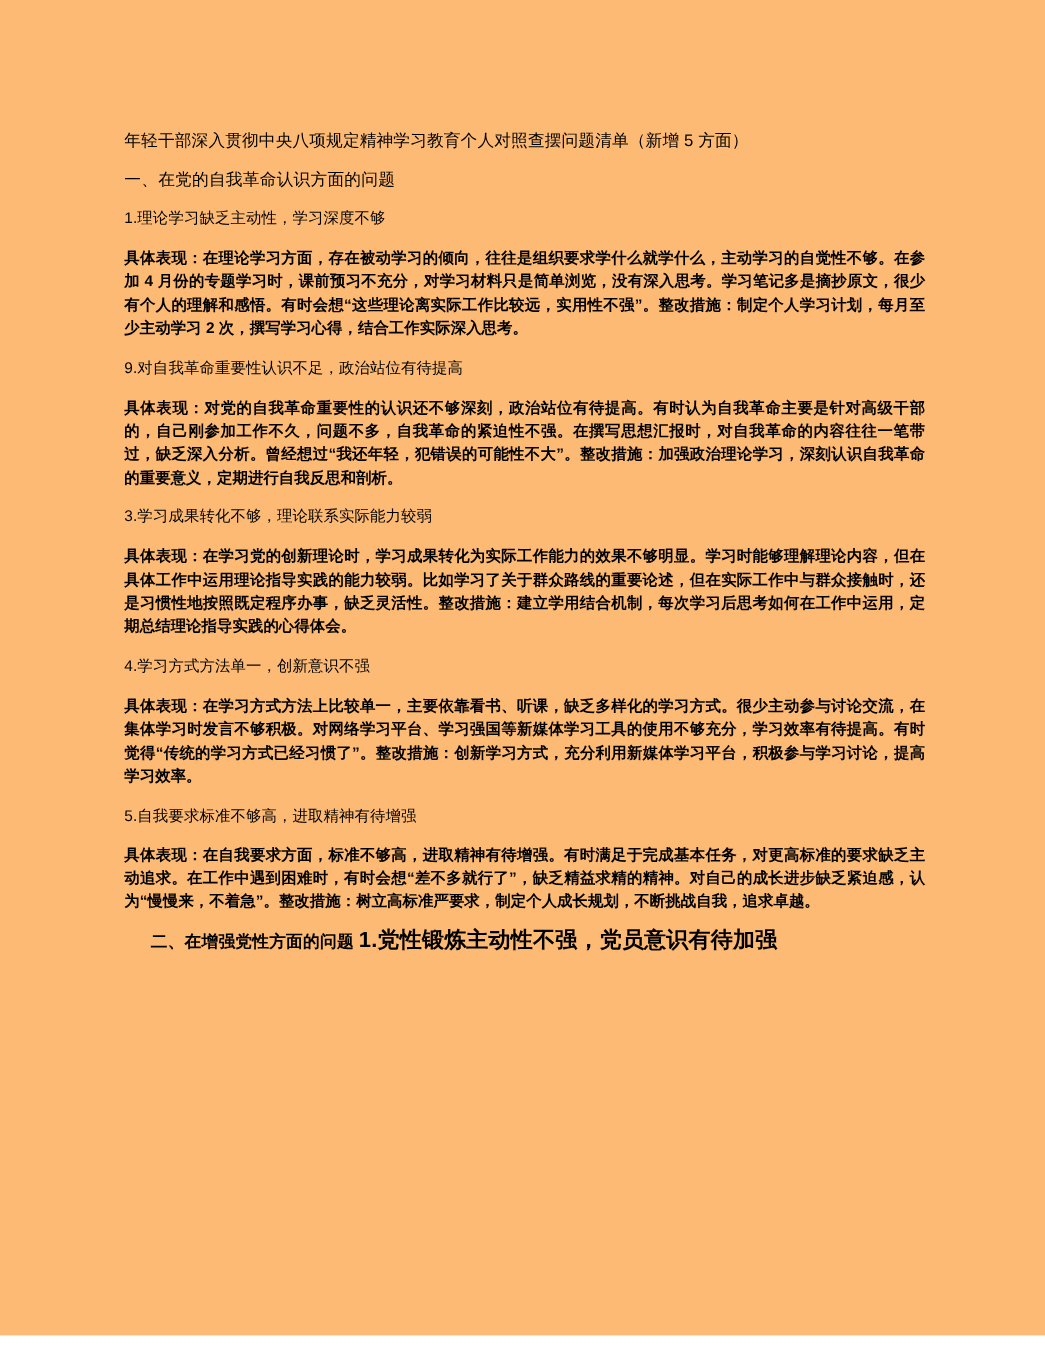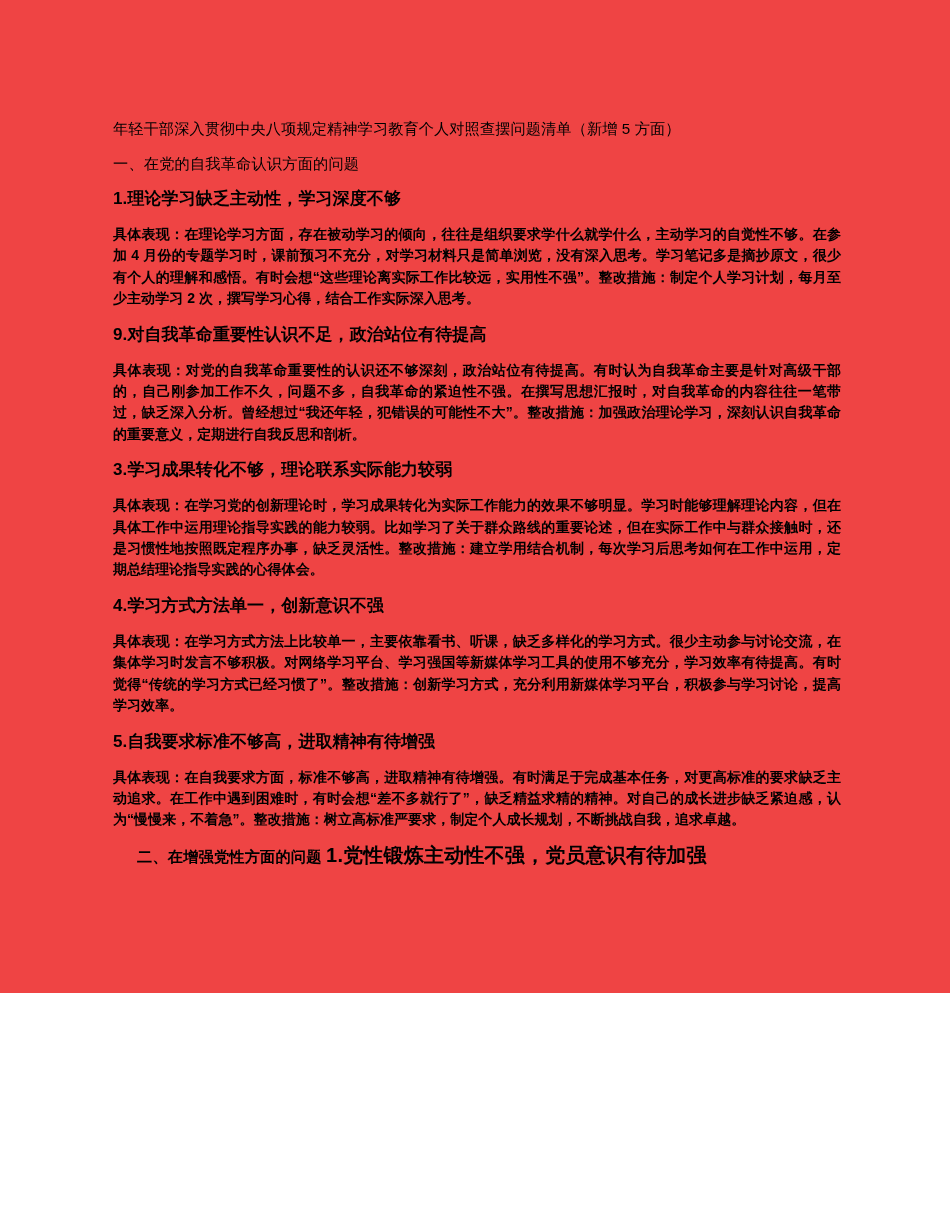--- a/index.html
+++ b/index.html
@@ -11,22 +11,22 @@
   body {
     width: 950px;
     height: 1230px;
     font-family: "Liberation Sans", "DejaVu Sans", sans-serif;
     color: #000000;
     -webkit-font-smoothing: none;
   }
   #page {
     position: relative;
     width: 950px;
-    height: 993px;
-    background: #ef4444;
+    height: 1214px;
+    background: #fdba74;
     overflow: hidden;
   }
   #doc-body {
     position: absolute;
     left: 113px;
     top: 118px;
     width: 728px;
   }
 
   
@@ -51,23 +51,23 @@
   .sec-head {
     font-size: 15.2px;
     line-height: 21px;
     font-weight: 400;
     letter-spacing: 0.2px;
     margin-bottom: 14px;
   }
 
   
   .sub-head {
-    font-size: 17px;
+    font-size: 14px;
     line-height: 21px;
-    font-weight: 700;
+    font-weight: 400;
     letter-spacing: 0.1px;
     margin-bottom: 15px;
   }
 
   
   .para {
     font-size: 14px;
     line-height: 21.4px;
     font-weight: 700;
     letter-spacing: 0.05px;

